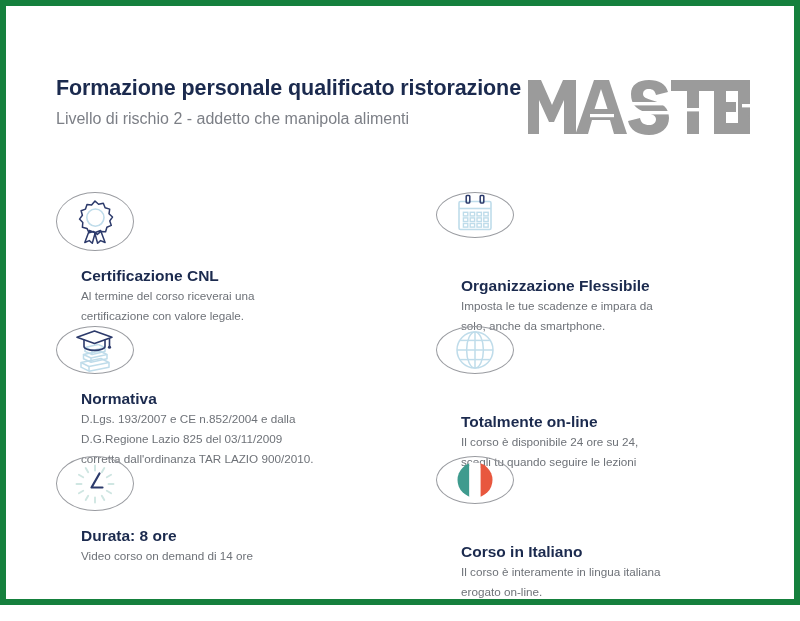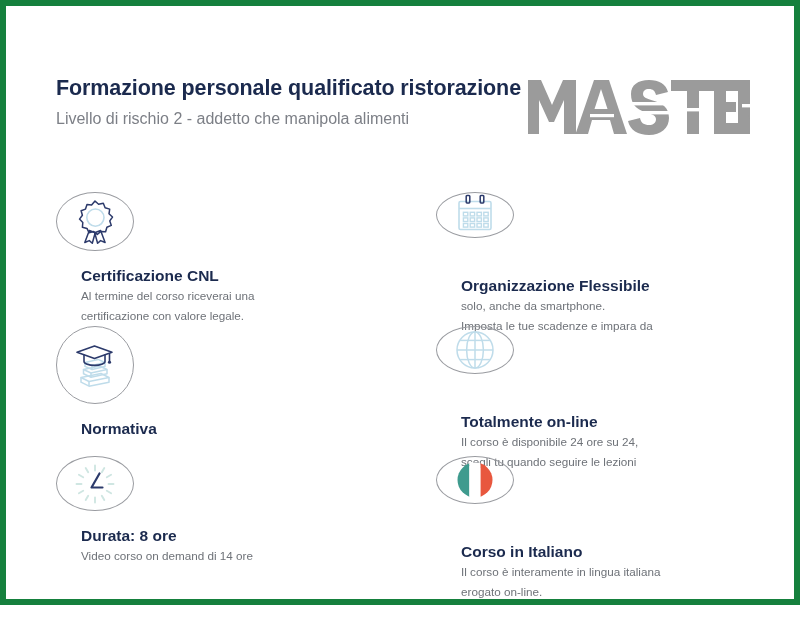--- a/index.html
+++ b/index.html
@@ -207,22 +207,22 @@
               <rect x="11.4" y="30.5" width="4.4" height="3.6"></rect>
               <rect x="18.2" y="30.5" width="4.4" height="3.6"></rect>
               <rect x="25.0" y="30.5" width="4.4" height="3.6"></rect>
               <rect x="31.8" y="30.5" width="4.4" height="3.6"></rect>
             </g>
           </svg>
         </div>
         <div class="feature-text">
           <div class="feature-title">Organizzazione Flessibile</div>
           <div class="feature-desc">
+            <span class="l">Imposta le tue scadenze e impara da</span>
             <span class="l">solo, anche da smartphone.</span>
-            <span class="l">Imposta le tue scadenze e impara da</span>
           </div>
         </div>
       </div>
     </div>
 
     <div class="row row-2">
 
       <div class="feature">
         <div class="icon-circle">
           <svg width="46" height="46" viewBox="0 0 46 46" aria-hidden="true">
@@ -240,20 +240,25 @@
             <g fill="none" stroke="#2c3a6b" stroke-width="1.6" stroke-linejoin="round" stroke-linecap="round">
               <polygon points="22.5,4 40,10.2 22.5,16.4 5,10.2"></polygon>
               <path d="M12,13 L12,19.4 C12,21.6 17,23.4 22.5,23.4 C28,23.4 33,21.6 33,19.4 L33,13"></path>
               <path d="M37.5,11.8 L37.5,18.5"></path>
               <circle cx="37.5" cy="20.2" r="1.6" fill="#2c3a6b" stroke="none"></circle>
             </g>
           </svg>
         </div>
         <div class="feature-text">
           <div class="feature-title">Normativa</div>
+          <div class="feature-desc">
+            <span class="l">D.Lgs. 193/2007 e CE n.852/2004 e dalla</span>
+            <span class="l">D.G.Regione Lazio 825 del 03/11/2009</span>
+            <span class="l">corretta dall'ordinanza TAR LAZIO 900/2010.</span>
+          </div>
         </div>
       </div>
 
       <div class="feature right">
         <div class="icon-circle">
           <svg width="46" height="46" viewBox="0 0 46 46" aria-hidden="true">
             <g fill="none" stroke="#bfdcea" stroke-width="1.5">
               <circle cx="23" cy="23" r="18"></circle>
               <ellipse cx="23" cy="23" rx="8.4" ry="18"></ellipse>
               <line x1="23" y1="5" x2="23" y2="41"></line>

